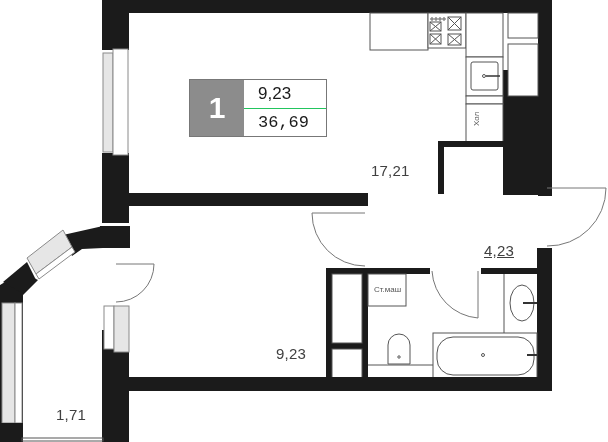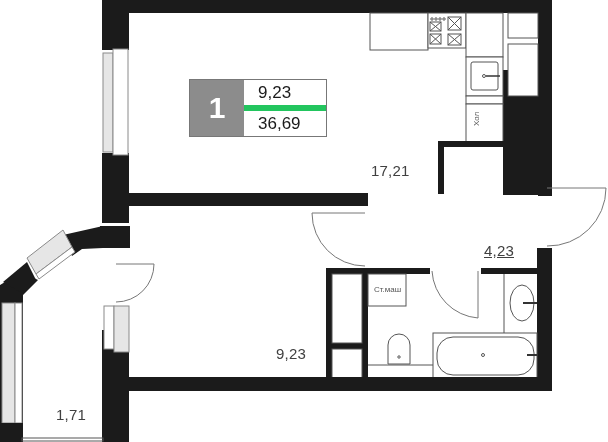--- a/index.html
+++ b/index.html
@@ -10,21 +10,21 @@
   .win-inner { fill:#ffffff; stroke:#8a8a8a; stroke-width:1; }
   .furn { fill:#ffffff; stroke:#555; stroke-width:1; }
   .door { fill:none; stroke:#777; stroke-width:1; }
   .thin { fill:none; stroke:#555; stroke-width:1; }
   .area-label { position:absolute; font-size:15px; color:#404040; letter-spacing:0.2px; }
   .small-label { position:absolute; font-size:8px; color:#555; }
   .info-box { position:absolute; left:189px; top:79px; width:136px; height:56px; display:flex; border:1px solid #777; }
   .info-num { width:54px; height:56px; background:#8c8c8c; color:#ffffff; font-size:30px; font-weight:bold; display:flex; align-items:center; justify-content:center; }
   .info-vals { flex:1; display:flex; flex-direction:column; }
   .info-val { flex:1; display:flex; align-items:center; padding-left:14px; font-size:17px; color:#1b1b1b; background:#fff; }
-  .info-val + .info-val { border-top:6px solid #22c55e; }
+  .info-val + .info-val { border-top:1px solid #22c55e;font-family:Liberation Mono, monospace; }
 </style>
 </head>
 <body>
 
 <svg width="608" height="442" viewBox="0 0 608 442">
 
   <rect class="wall" x="102" y="0" width="450" height="13"></rect>
 
   <rect class="wall" x="102" y="0" width="27" height="50"></rect>
   <rect class="wall" x="102" y="153" width="27" height="70"></rect>

